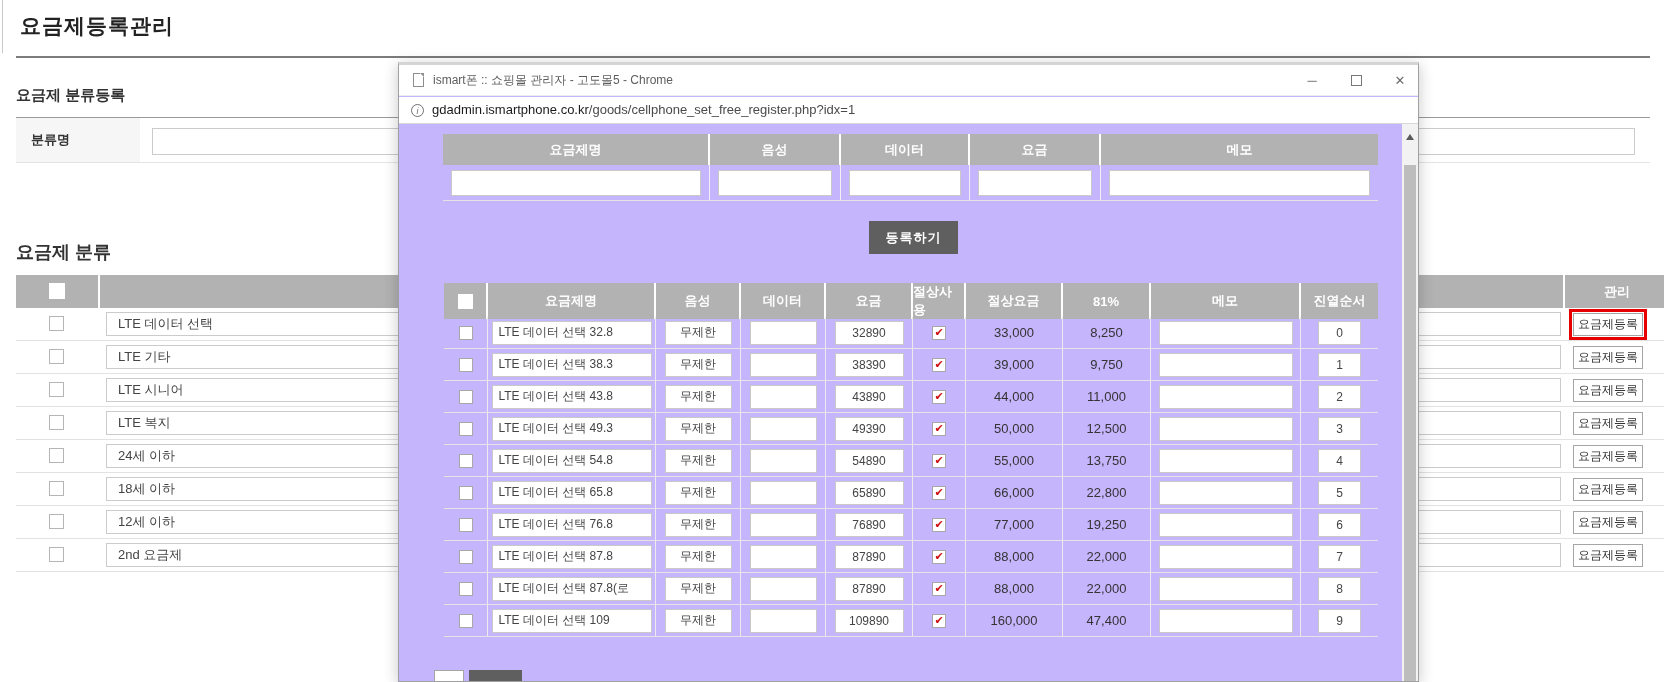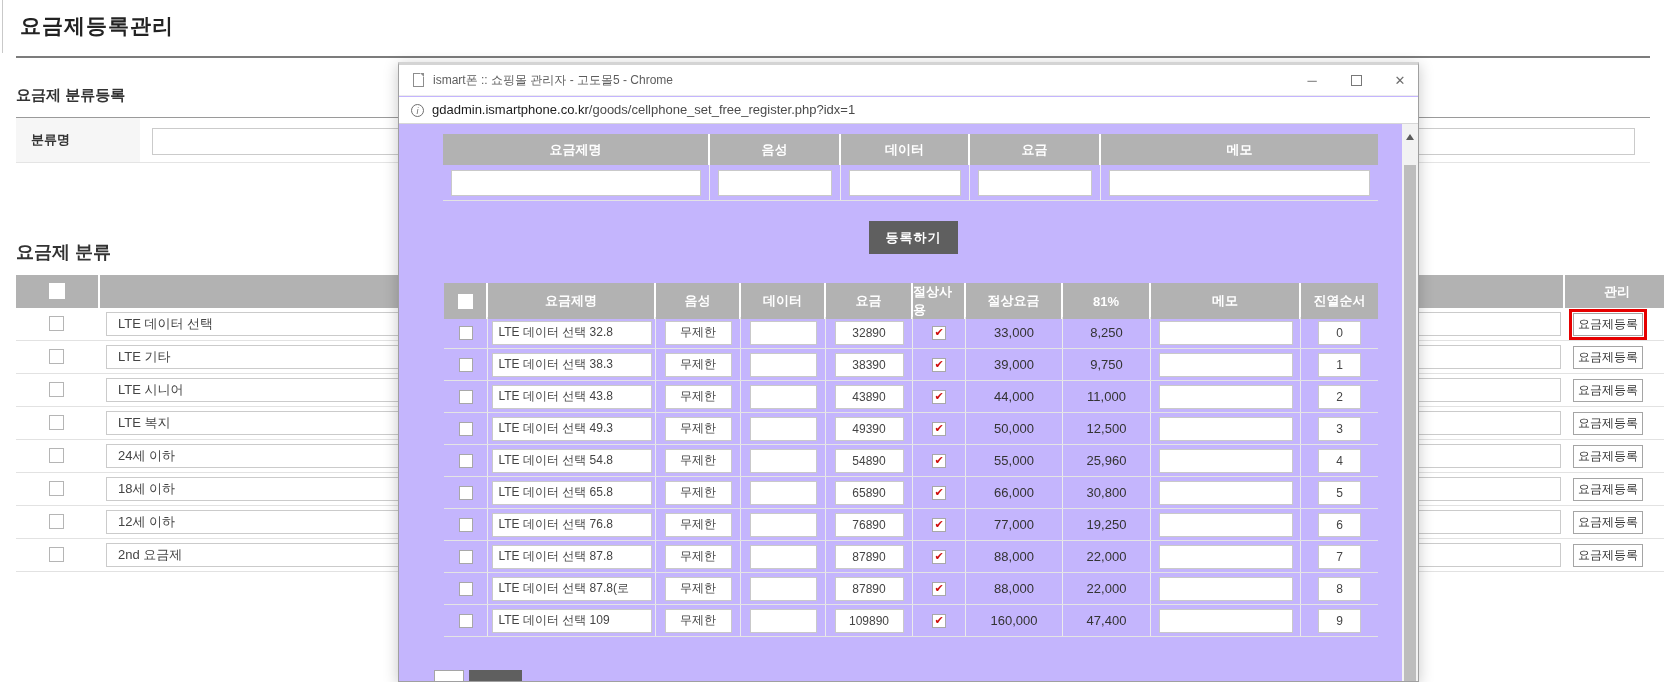--- a/index.html
+++ b/index.html
@@ -337,21 +337,21 @@
         <div class="c">
             <input class="inp data-inp" value="" style="">
           </div>
         <div class="c">
             <input class="inp price-inp" value="54890" style="">
           </div>
         <div class="c">
             <span class="cb checked"></span>
           </div>
         <div class="c txt">55,000</div>
-        <div class="c txt">25,960</div>
+        <div class="c txt">13,750</div>
         <div class="c">
             <input class="inp memo-inp" value="" style="">
           </div>
         <div class="c">
             <input class="inp order-inp" value="4" style="">
           </div>
       </div>
 
       <div class="t2-row grid2">
         <div class="c">
@@ -366,21 +366,21 @@
         <div class="c">
             <input class="inp data-inp" value="" style="">
           </div>
         <div class="c">
             <input class="inp price-inp" value="65890" style="">
           </div>
         <div class="c">
             <span class="cb checked"></span>
           </div>
         <div class="c txt">66,000</div>
-        <div class="c txt">30,800</div>
+        <div class="c txt">22,800</div>
         <div class="c">
             <input class="inp memo-inp" value="" style="">
           </div>
         <div class="c">
             <input class="inp order-inp" value="5" style="">
           </div>
       </div>
 
       <div class="t2-row grid2">
         <div class="c">

